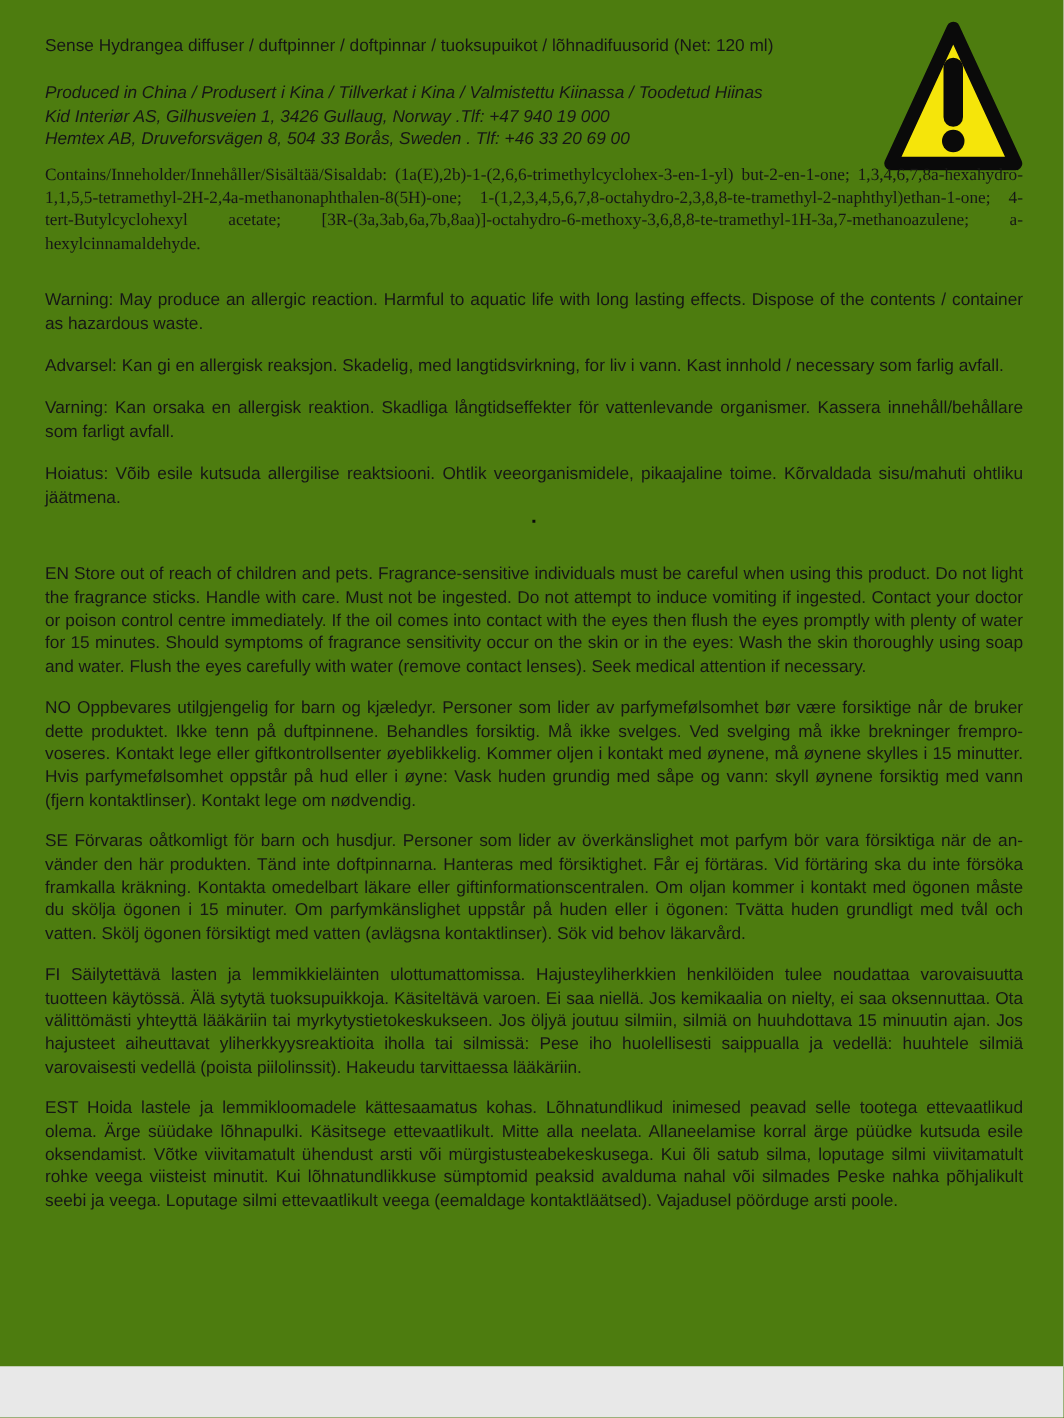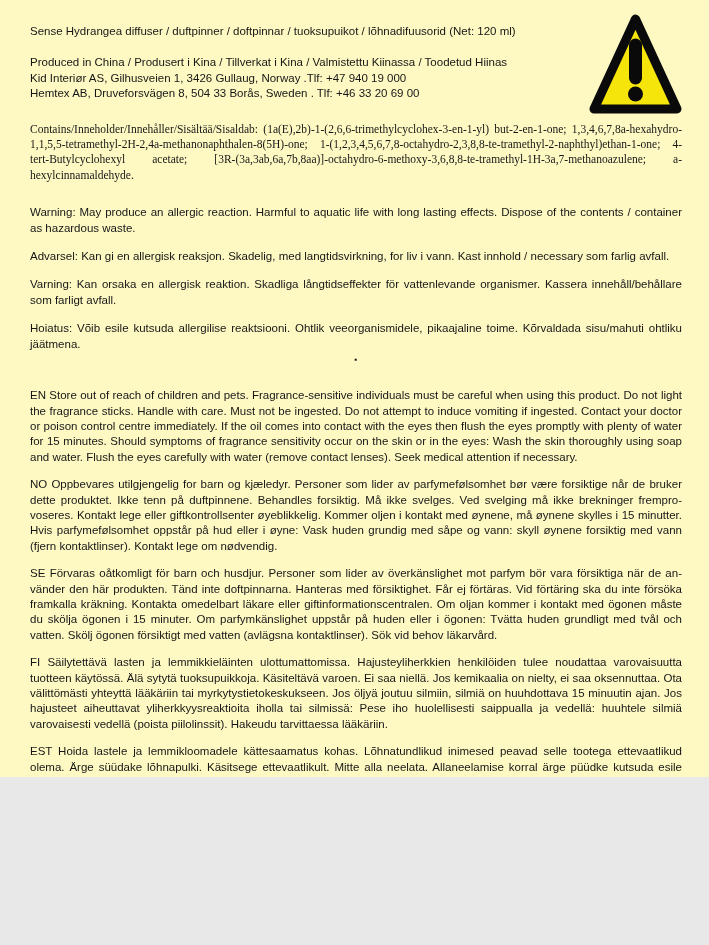--- a/index.html
+++ b/index.html
@@ -1,37 +1,37 @@
 <!DOCTYPE html>
 <html><head>
 <meta charset="utf-8">
 <style>
   html, body { margin: 0; padding: 0; background: #e8e8e8; }
   .page {
     position: relative;
     width: 709px;
-    height: 777px;
+    height: 911px;
     margin: 0 auto;
-    background: #fef9c3;
+    background: #4d7c0f;
     overflow: hidden;
     font-family: "Liberation Sans", "DejaVu Sans", sans-serif;
     color: #161616;
   }
   .content {
     position: absolute;
     left: 30px;
     top: 24px;
     width: 652px;
     font-size: 11.5px;
     line-height: 15.4px;
   }
   .content p { margin: 0; padding: 0; }
   .title { margin-bottom: 16px !important; }
   .block-info { margin-bottom: 7px; }
-  .block-producer { margin-bottom: 20px; }
+  .block-producer { margin-bottom: 8px; font-style: italic; }
   .just { text-align: justify; }
   .ingredients { margin-bottom: 22px !important; font-family: Liberation Serif, serif; }
   .hz { margin-bottom: 13px !important; }
   .hz-last { margin-bottom: 0 !important; }
   .divider {
     height: 12px;
     margin: 2px 0 22px 0;
     display: flex;
     align-items: center;
     justify-content: center;

